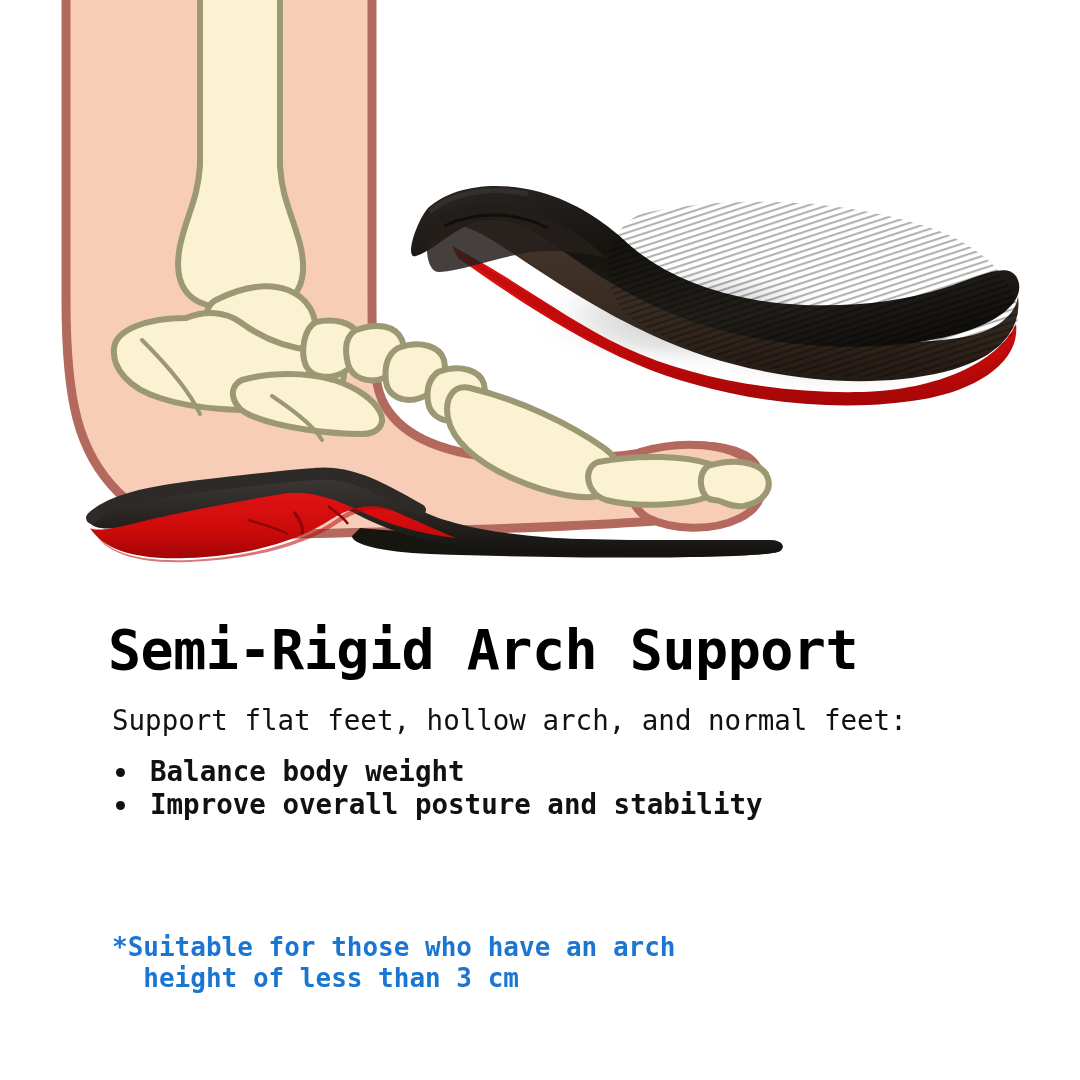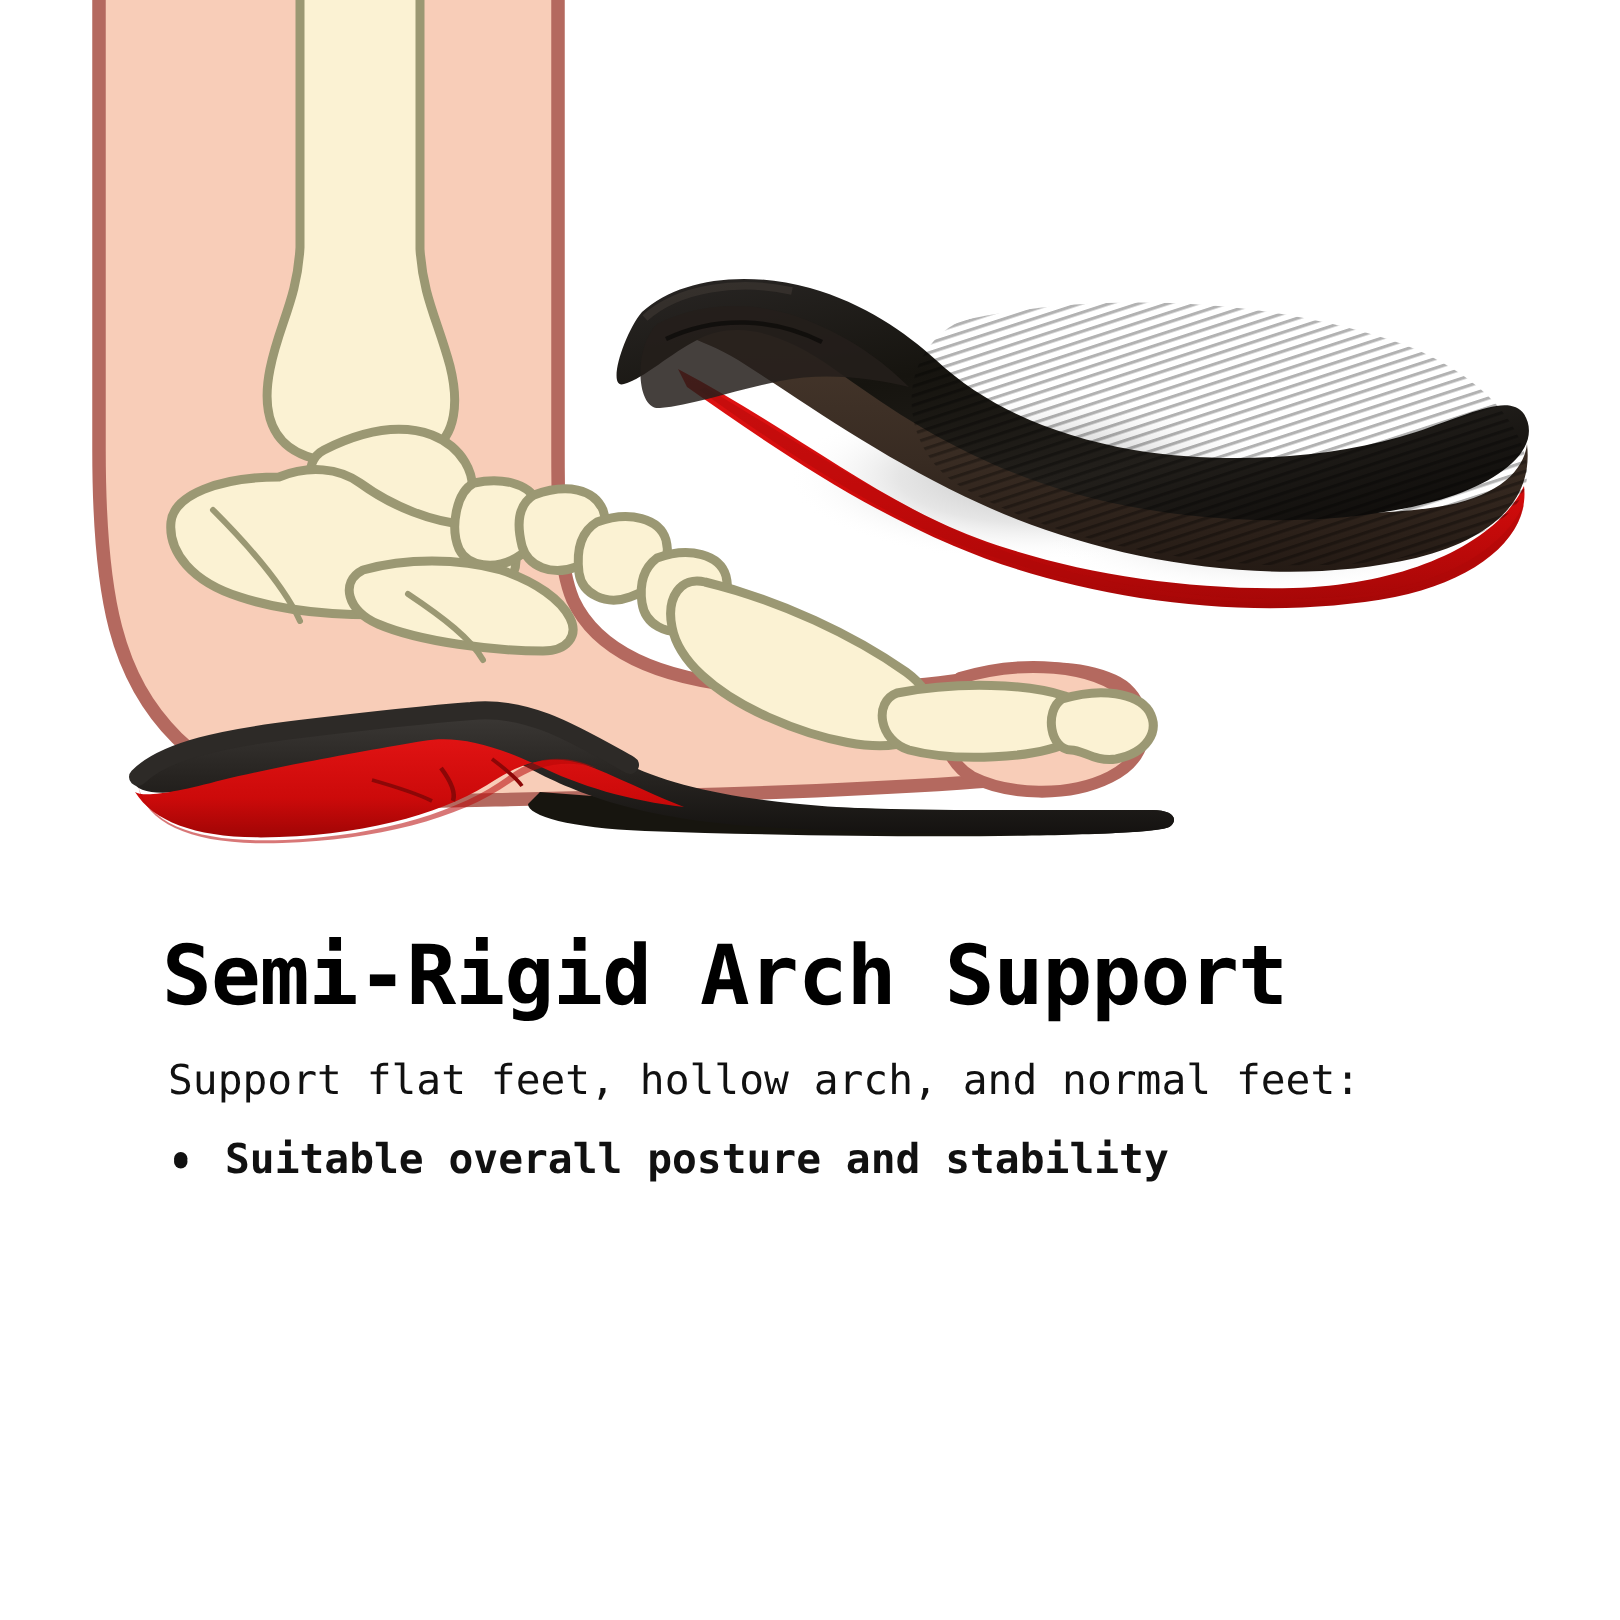--- a/index.html
+++ b/index.html
@@ -346,22 +346,24 @@
 
   <div id="copy">
 
     <h1 class="title">Semi-Rigid Arch Support</h1>
 
     <p class="lede">Support flat feet, hollow arch, and normal feet:</p>
 
     <ul class="bullets">
       <li>
         <span class="dot"></span>
+        <span>Balance body weight</span>
       </li>
       <li>
         <span class="dot"></span>
-        <span>Suitable overall posture and stability</span>
+        <span>Improve overall posture and stability</span>
       </li>
     </ul>
 
+    <p class="note"><span>*Suitable for those who have an arch</span><br><span>  height of less than 3 cm</span></p>
 
   </div>
 </div>
 
 </body></html>

